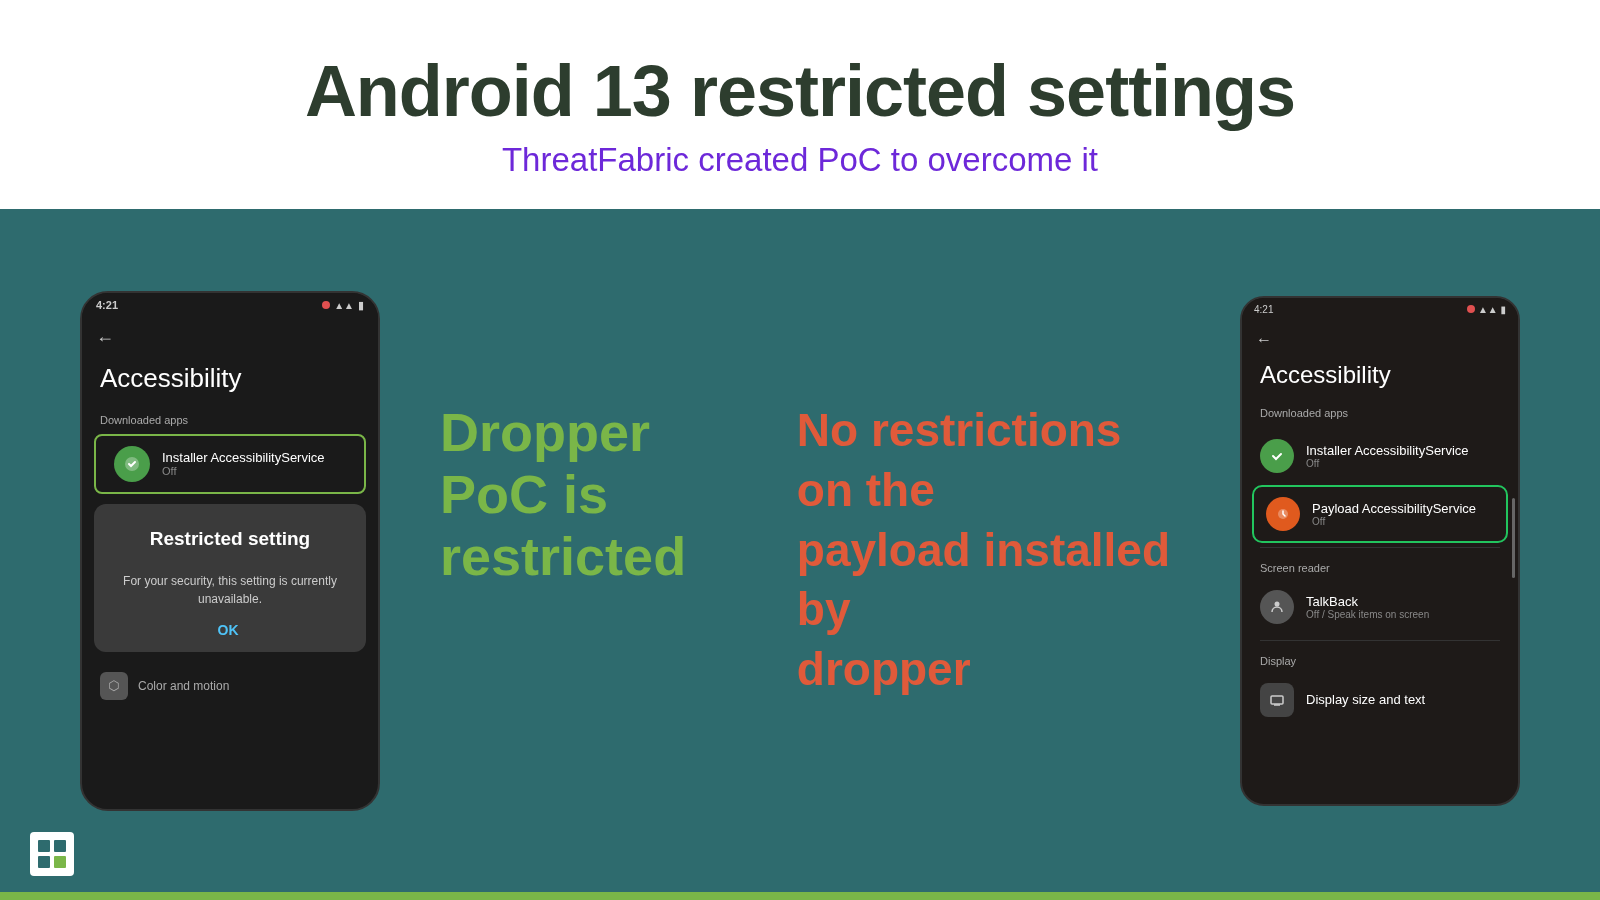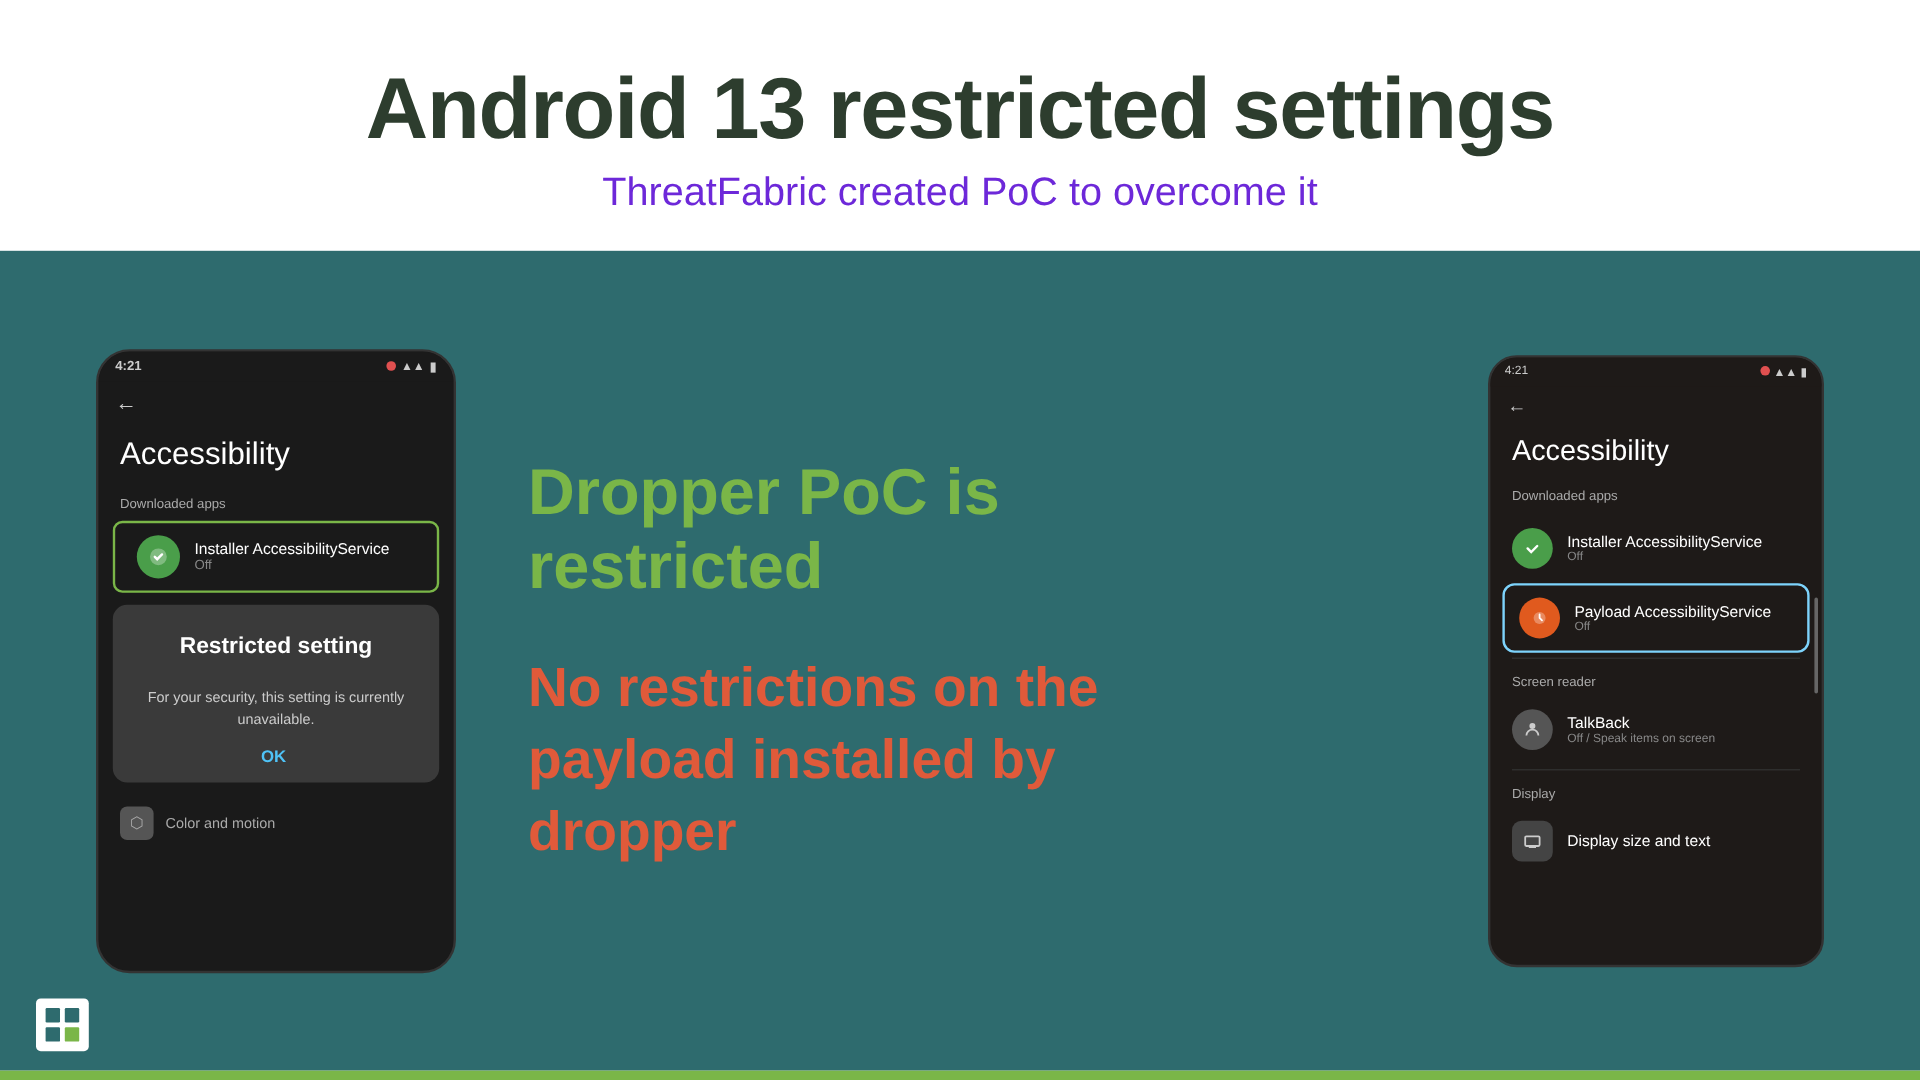--- a/index.html
+++ b/index.html
@@ -167,21 +167,21 @@
       display: flex;
       align-items: center;
       justify-content: center;
       font-size: 13px;
     }
 
     
     .middle-text {
       flex: 1;
       display: flex;
-      flex-direction: column;
+      flex-direction: row;
       gap: 40px;
       padding: 20px 0;
     }
     .text-dropper-poc {
       font-size: 54px;
       font-weight: 700;
       color: #7ab648;
       line-height: 1.15;
     }
     .text-no-restrictions {
@@ -228,21 +228,21 @@
       font-size: 11px;
       padding: 4px 18px 8px;
     }
     .phone-right-item {
       display: flex;
       align-items: center;
       gap: 12px;
       padding: 12px 18px;
     }
     .phone-right-item-highlighted {
-      border: 2px solid #7dd3fc;
+      border: 2px solid #22c55e;
       border-radius: 10px;
       margin: 0 10px;
       padding: 10px 12px;
       align-items: center;
     }
     .app-icon-orange {
       width: 34px;
       height: 34px;
       border-radius: 50%;
       background: #e05a1e;

